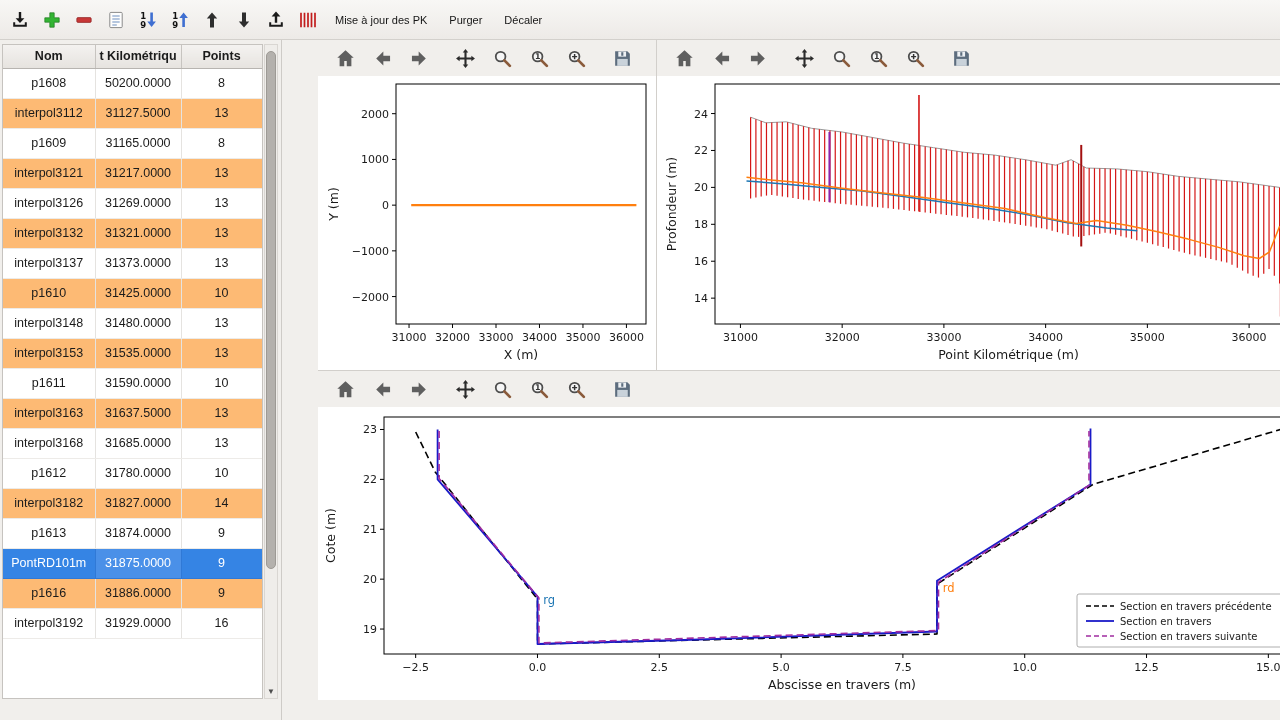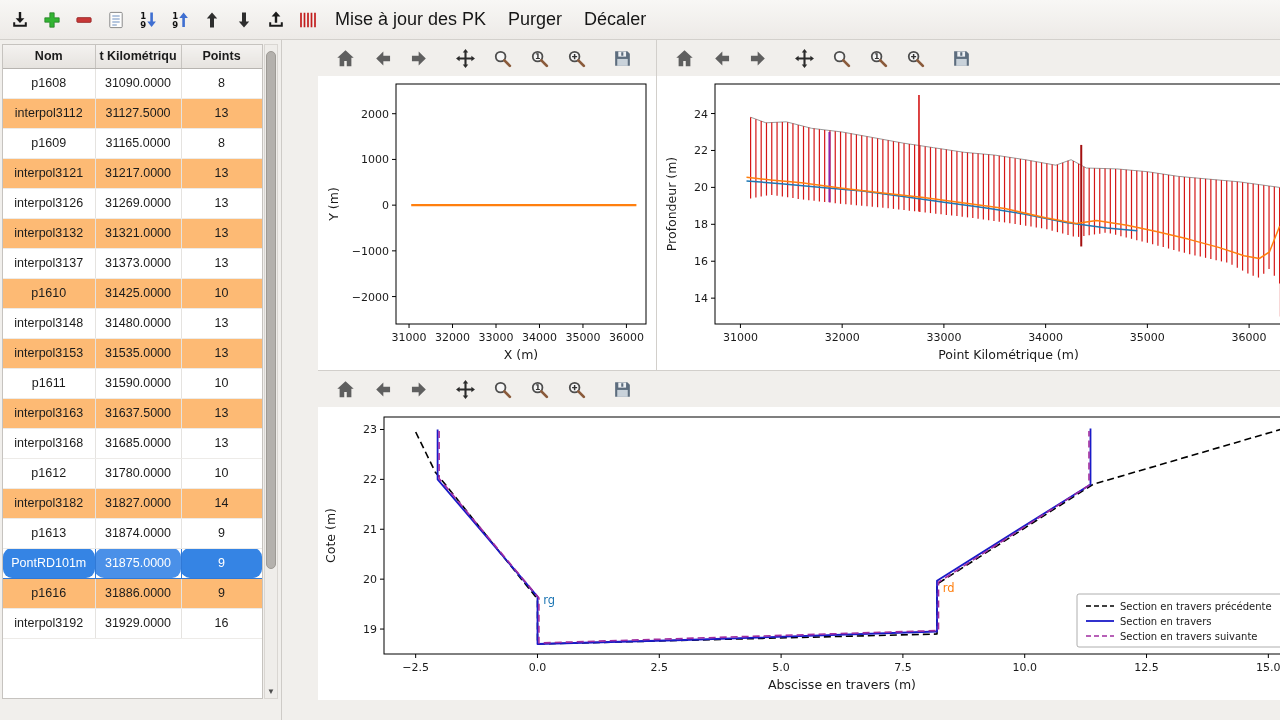--- a/index.html
+++ b/index.html
@@ -6,36 +6,36 @@
   html,body { margin:0; padding:0; width:1280px; height:720px; overflow:hidden;
     font-family:"Liberation Sans","DejaVu Sans",sans-serif; background:#f1efec; }
 
   
   .app-toolbar { height:40px; display:flex; align-items:center; gap:4px; padding:0 6px;
     background:linear-gradient(#f8f7f5,#edeae7); border-bottom:1px solid #d3d0cc; }
   .tb-icons { display:flex; align-items:center; gap:4px; }
   .icon-btn { width:28px; height:30px; display:flex; align-items:center; justify-content:center;
     border:none; background:transparent; border-radius:3px; padding:0; cursor:default; }
   .icon-btn svg { width:20px; height:20px; font-family:"DejaVu Sans",sans-serif; }
-  .tb-text { border:none; background:transparent; height:30px; padding:0 9px; font-size:18px;
+  .tb-text { border:none; background:transparent; height:30px; padding:0 9px; font-size:11px;
     color:#161616; font-family:inherit; border-radius:3px; }
 
   
   .main { display:flex; height:680px;gap:36px; }
   .left-panel { width:282px; min-width:282px; background:#f1efec; border-right:1px solid #cecbc7;
     padding:4px 2px 0 2px; display:flex; gap:1px; }
   .table-container { width:261px; background:#ffffff; border:1px solid #c6c3bf; height:655px; overflow:hidden; }
   table { width:100%; border-collapse:collapse; table-layout:fixed; }
   th { height:23px; font-size:12.5px; font-weight:bold; color:#1b1b1b; text-align:center;
     background:linear-gradient(#f4f2f0,#e6e3df); border-right:1px solid #c7c4c0; border-bottom:1px solid #b7b4b0;
     overflow:hidden; white-space:nowrap; }
   td { height:30px; font-size:12.5px; color:#1b1b1b; text-align:center;
     border-right:1px solid #e5e3e0; border-bottom:1px solid #edebe8; overflow:hidden; white-space:nowrap; }
   tr.alt td { background:#fdba74; }
-  tr.sel td { background:#3584e4; color:#ffffff; border-right-color:#3079d6; border-bottom-color:#3079d6;border-radius:9px; }
+  tr.sel td { background:#3584e4; color:#ffffff; border-right-color:#3079d6; border-bottom-color:#3079d6; }
   tr.sel td.c-pk { background:#4a90e8; }
   .col-nom { width:92px; } .col-pk { width:86px; } .col-pts { width:81px; }
 
   .vscroll { width:14px; height:655px; background:#efedea; border:1px solid #d9d6d2; position:relative; }
   .vthumb { position:absolute; left:1px; right:1px; top:6px; height:518px;
     background:#b4b1ad; border:1px solid #9d9a95; border-radius:6px; }
   .vstep { position:absolute; bottom:1px; left:0; right:0; text-align:center;
     font-size:8px; line-height:10px; color:#4d4d4d; }
 
   
@@ -137,21 +137,21 @@
         <thead>
           <tr>
             <th>Nom</th>
             <th>t Kilométriqu</th>
             <th>Points</th>
           </tr>
         </thead>
         <tbody id="table-body">
             <tr>
               <td class="c-nom">p1608</td>
-              <td class="c-pk">31090.0000</td>
+              <td class="c-pk">50200.0000</td>
               <td class="c-pts">8</td>
             </tr>
             <tr class="alt">
               <td class="c-nom">interpol3112</td>
               <td class="c-pk">31127.5000</td>
               <td class="c-pts">13</td>
             </tr>
             <tr>
               <td class="c-nom">p1609</td>
               <td class="c-pk">31165.0000</td>

